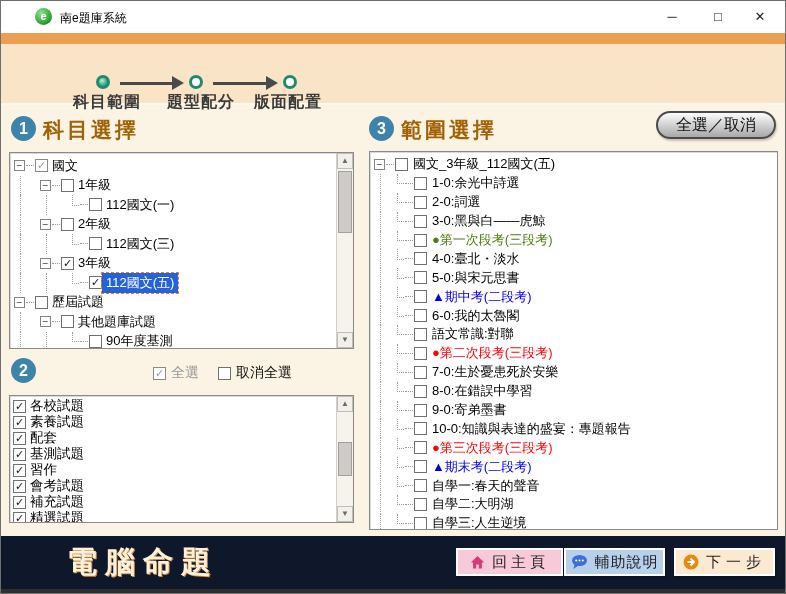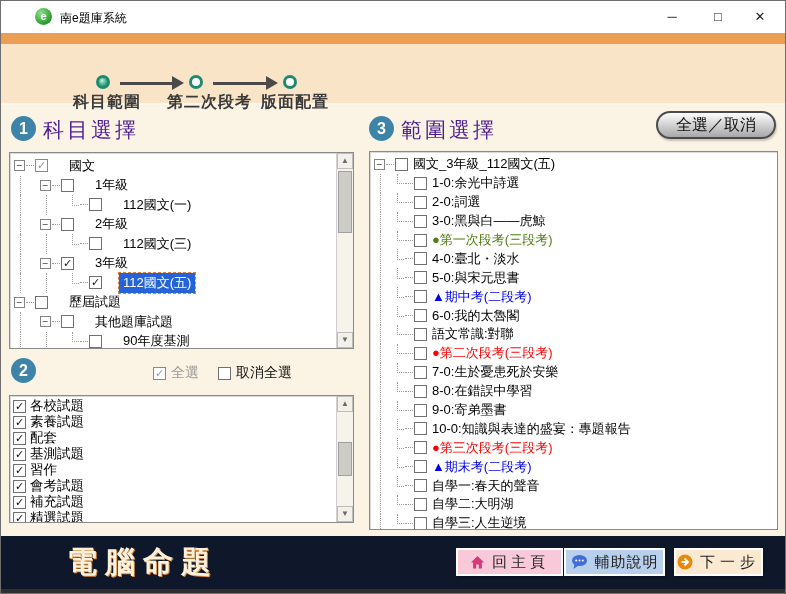--- a/index.html
+++ b/index.html
@@ -23,21 +23,21 @@
   .stepper{position:absolute;left:0;top:43px;width:100%;height:61px;background:#FAE4C7;border-bottom:2px solid #fdf8ec;}
   .step-label{position:absolute;top:9px;font-size:16px;font-weight:bold;color:#3a3a3a;letter-spacing:1px;margin-top:39px;}
   .step-circle{position:absolute;top:31px;width:14px;height:14px;border-radius:50%;border:3px solid #1F8A70;background:#fff;}
   .step-circle.active{background:radial-gradient(circle at 38% 32%,#C2EFDD 0%,#4FB795 50%,#1F8A70 100%);}
   .arrow-line{position:absolute;top:38px;height:3px;background:#4a4a4a;}
   .arrow-head{position:absolute;top:32px;width:0;height:0;border-left:12px solid #4a4a4a;border-top:7px solid transparent;border-bottom:7px solid transparent;}
 
   
   .sec-circle{position:absolute;width:25px;height:25px;border-radius:50%;background:#3E84A8;color:#fff;
     font-size:16px;font-weight:bold;text-align:center;line-height:25px;}
-  .sec-title{position:absolute;font-size:21px;font-weight:normal;color:#4c1d95;letter-spacing:3px;}
+  .sec-title{position:absolute;font-size:21px;font-weight:bold;color:#a16207;letter-spacing:3px;}
 
   
   .listbox{position:absolute;background:#fff;border:1px solid #8a8a8a;box-shadow:inset 1px 1px 0 #d9d9d9;overflow:hidden;}
 
   
   .trow{display:flex;align-items:center;height:19.5px;font-size:13px;white-space:nowrap;padding-left:4px;color:#000;}
   #range-tree .trow{height:18.9px;}
   .guide{width:26px;align-self:stretch;position:relative;flex:none;}
   #range-tree .guide{width:17px;}
   .guide::before{content:'';position:absolute;left:6px;top:0;bottom:0;border-left:1px dotted #9a9a9a;}
@@ -45,21 +45,21 @@
     font-size:10px;line-height:9px;text-align:center;color:#333;}
   .elbow{width:13px;align-self:stretch;position:relative;flex:none;}
   .elbow::before{content:'';position:absolute;left:6px;top:0;height:50%;width:6px;
     border-left:1px dotted #9a9a9a;border-bottom:1px dotted #9a9a9a;}
   .dash{width:8px;border-top:1px dotted #9a9a9a;flex:none;margin:0 1px;}
   .cb{width:13px;height:13px;border:1px solid #707070;background:#fff;flex:none;
     font-size:11px;font-weight:bold;line-height:11px;text-align:center;color:#111;}
   .cb.none{color:transparent;}
   .cb.mixed{color:#9a9a9a;border-color:#8a8a8a;}
   .lbl{padding:1px 4px;}
-  #subject-tree .lbl{margin-left:17px;}
+  #subject-tree .lbl{}
   #range-tree .lbl{margin-left:1px;}
   .lbl.selected{background:#2563D9;color:#fff;outline:1px dashed #E07B39;outline-offset:0px;}
 
   
   .srow{display:flex;align-items:center;height:16px;font-size:13.5px;padding-left:3px;color:#000;}
   .srow .lbl{margin-left:4px;padding:0;}
 
   
   .vscroll{position:absolute;top:0;right:0;width:17px;bottom:0;background:#F5F3EC;border-left:1px solid #cfcfcf;}
   .scroll-btn{position:absolute;left:0;width:16px;height:16px;background:#F2F0E9;border:1px solid #bdbdbd;
@@ -78,21 +78,21 @@
 
   
   .footer{position:absolute;left:0;top:535px;width:100%;height:53px;background:#0f172a;}
   .brand{position:absolute;left:66px;top:6px;font-size:30px;font-weight:bold;color:#FCF2DC;letter-spacing:8px;
     text-shadow:1px 1px 0 #d2östers;} 
   .brand{text-shadow:1px 1px 0 #d88a3c;}
   .f-btn{position:absolute;top:12px;height:28px;display:flex;align-items:center;justify-content:center;gap:7px;
     border:2px solid #fff;box-shadow:1px 2px 2px rgba(0,0,0,.25);font-size:15px;color:#222;}
   .f-home{left:455px;width:107px;background:#F8C9D9;letter-spacing:4px;}
   .f-help{left:563px;width:101px;background:#B9D0ED;letter-spacing:1px;}
-  .f-next{left:673px;width:89px;background:#FBE9D2;letter-spacing:5px;}
+  .f-next{left:673px;width:101px;background:#FBE9D2;letter-spacing:5px;}
   .f-btn svg{flex:none;}
 
   .bottom-edge{position:absolute;left:0;top:588px;width:100%;height:6px;background:#2f2f2f;}
 </style>
 </head>
 <body>
 
 <div class="window">
 
   <div class="titlebar">
@@ -100,22 +100,22 @@
     <div class="title-text">南e題庫系統</div>
     <div class="win-btn win-min">─</div>
     <div class="win-btn win-max">□</div>
     <div class="win-btn win-close">✕</div>
   </div>
 
   <div class="orange-strip"></div>
 
   <div class="stepper">
     <span class="step-label" style="left:72px">科目範圍</span>
-    <span class="step-label" style="left:166px">第二次段考</span>
-    <span class="step-label" style="left:260px">版面配置</span>
+    <span class="step-label" style="left:166px">題型配分</span>
+    <span class="step-label" style="left:253px">版面配置</span>
     <span class="step-circle active" style="left:95px"></span>
     <span class="arrow-line" style="left:119px;width:52px"></span>
     <span class="arrow-head" style="left:171px"></span>
     <span class="step-circle" style="left:188px"></span>
     <span class="arrow-line" style="left:212px;width:53px"></span>
     <span class="arrow-head" style="left:265px"></span>
     <span class="step-circle" style="left:282px"></span>
   </div>
 
   <div class="sec-circle" style="left:10px;top:115px">1</div>

